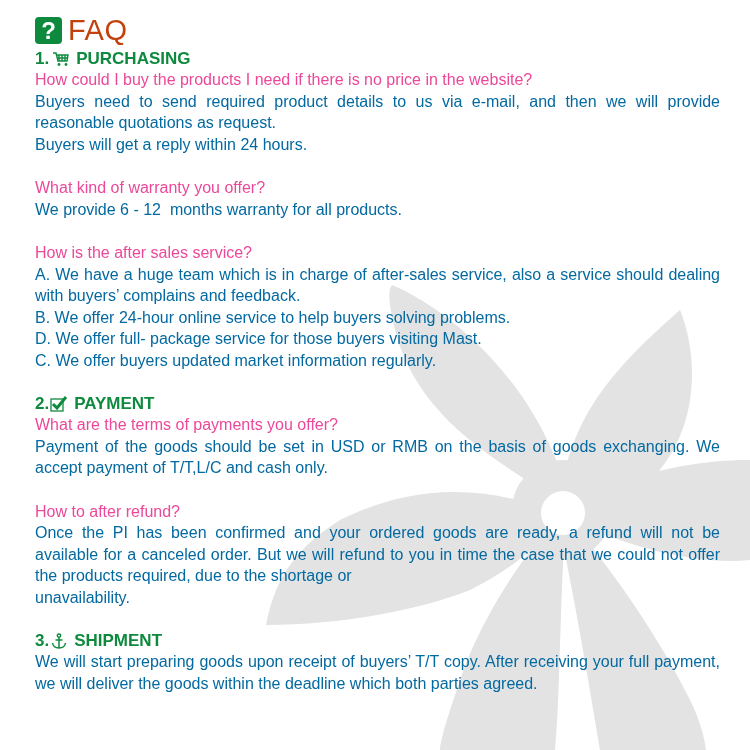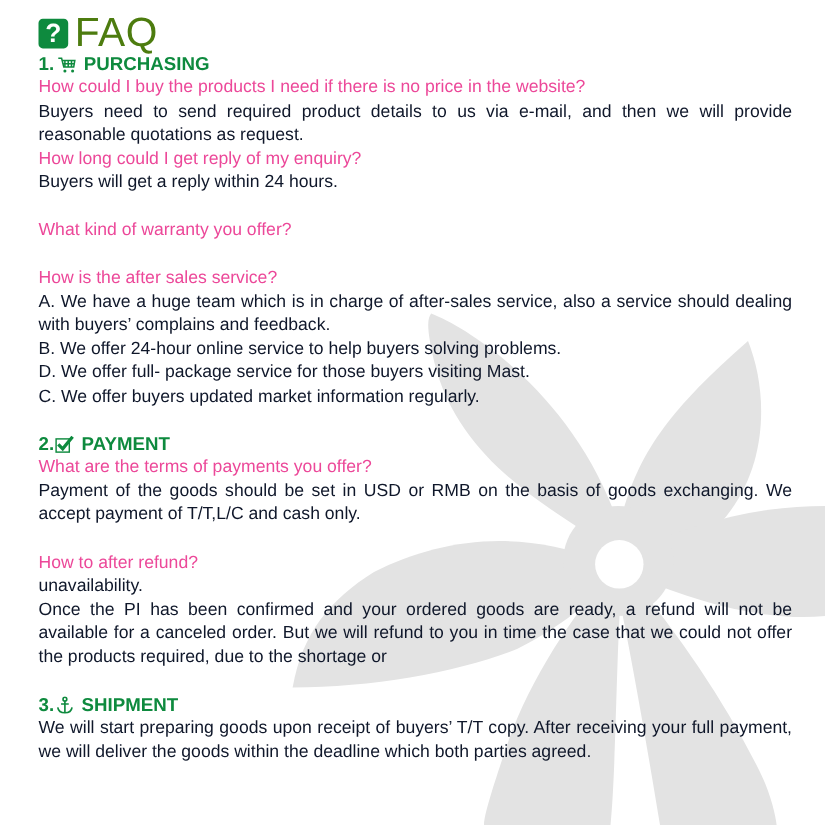--- a/index.html
+++ b/index.html
@@ -11,28 +11,28 @@
   #flower { position:absolute; left:0; top:0; width:750px; height:750px; z-index:0; }
   #content {
     position:absolute; left:35px; top:12px; width:685px; z-index:1;
   }
   .title-row { display:flex; align-items:center; height:36px; }
   .q-badge {
     width:27px; height:27px; background:#0e8a3e; border-radius:4px;
     color:#fff; font-weight:bold; font-size:24px; line-height:27px; text-align:center;
     margin-right:6px;
   }
-  .title { color:#4d7c0f; font-size:37px; line-height:36px; letter-spacing:0.5px; }
+  .title { color:#c2410c; font-size:29px; line-height:36px; letter-spacing:0.5px; }
   .section-head {
     color:#0e8a3e; font-weight:bold; font-size:17px; line-height:21px; display:flex; align-items:center;
   }
   .section-head .num { margin-right:3px; }
   .section-head .icon { display:inline-block; width:18px; height:16px; margin-right:6px; }
   .question { color:#ec4899; font-size:16px; line-height:21.5px; }
-  .answer { color:#0f172a; font-size:16px; line-height:21.5px; text-align:justify; }
+  .answer { color:#0369a1; font-size:16px; line-height:21.5px; text-align:justify; }
   .gap { height:22px; }
 </style>
 </head>
 <body>
 
 <svg id="flower" viewBox="0 0 750 750" xmlns="http://www.w3.org/2000/svg">
   <g fill="#e3e3e3">
 
     <path d="M562,505 C520,470 420,430 395,330 C388,300 388,290 392,285 C430,300 520,360 560,470 Z"></path>
 
@@ -68,25 +68,25 @@
           <circle cx="7" cy="13.5" r="1.4" fill="#0e8a3e"></circle>
           <circle cx="14" cy="13.5" r="1.4" fill="#0e8a3e"></circle>
         </svg>
     </span>
     <span>PURCHASING</span>
   </div>
 
   <div class="question">How could I buy the products I need if there is no price in the website?</div>
   <div class="answer">Buyers need to send required product details to us via e-mail, and then we will provide reasonable quotations as request.</div>
 
-  <div class="question">How long could I get reply of my enquiry?</div>
   <div class="answer">Buyers will get a reply within 24 hours.</div>
   <div class="gap"></div>
 
   <div class="question">What kind of warranty you offer?</div>
+  <div class="answer" style="white-space:pre">We provide 6 - 12  months warranty for all products.</div>
   <div class="gap"></div>
 
   <div class="question">How is the after sales service?</div>
   <div class="answer">A. We have a huge team which is in charge of after-sales service, also a service should dealing with buyers’ complains and feedback.</div>
   <div class="answer">B. We offer 24-hour online service to help buyers solving problems.</div>
   <div class="answer">D. We offer full- package service for those buyers visiting Mast.</div>
   <div class="answer">C. We offer buyers updated market information regularly.</div>
   <div class="gap"></div>
 
   <div class="section-head">
@@ -98,22 +98,22 @@
         </svg>
     </span>
     <span>PAYMENT</span>
   </div>
 
   <div class="question">What are the terms of payments you offer?</div>
   <div class="answer">Payment of the goods should be set in USD or RMB on the basis of goods exchanging. We accept payment of T/T,L/C and cash only.</div>
   <div class="gap"></div>
 
   <div class="question">How to after refund?</div>
+  <div class="answer">Once the PI has been confirmed and your ordered goods are ready, a refund will not be available for a canceled order. But we will refund to you in time the case that we could not offer the products required, due to the shortage or</div>
   <div class="answer">unavailability.</div>
-  <div class="answer">Once the PI has been confirmed and your ordered goods are ready, a refund will not be available for a canceled order. But we will refund to you in time the case that we could not offer the products required, due to the shortage or</div>
   <div class="gap"></div>
 
   <div class="section-head">
     <span class="num" style="margin-right:1px">3.</span>
     <span class="icon">
       <svg width="18" height="16" viewBox="0 0 18 16">
           <g fill="none" stroke="#0e8a3e" stroke-width="1.5">
             <circle cx="9" cy="2.6" r="1.7"></circle>
             <path d="M9,4.3 V15"></path>
             <path d="M5.5,7 H12.5"></path>

